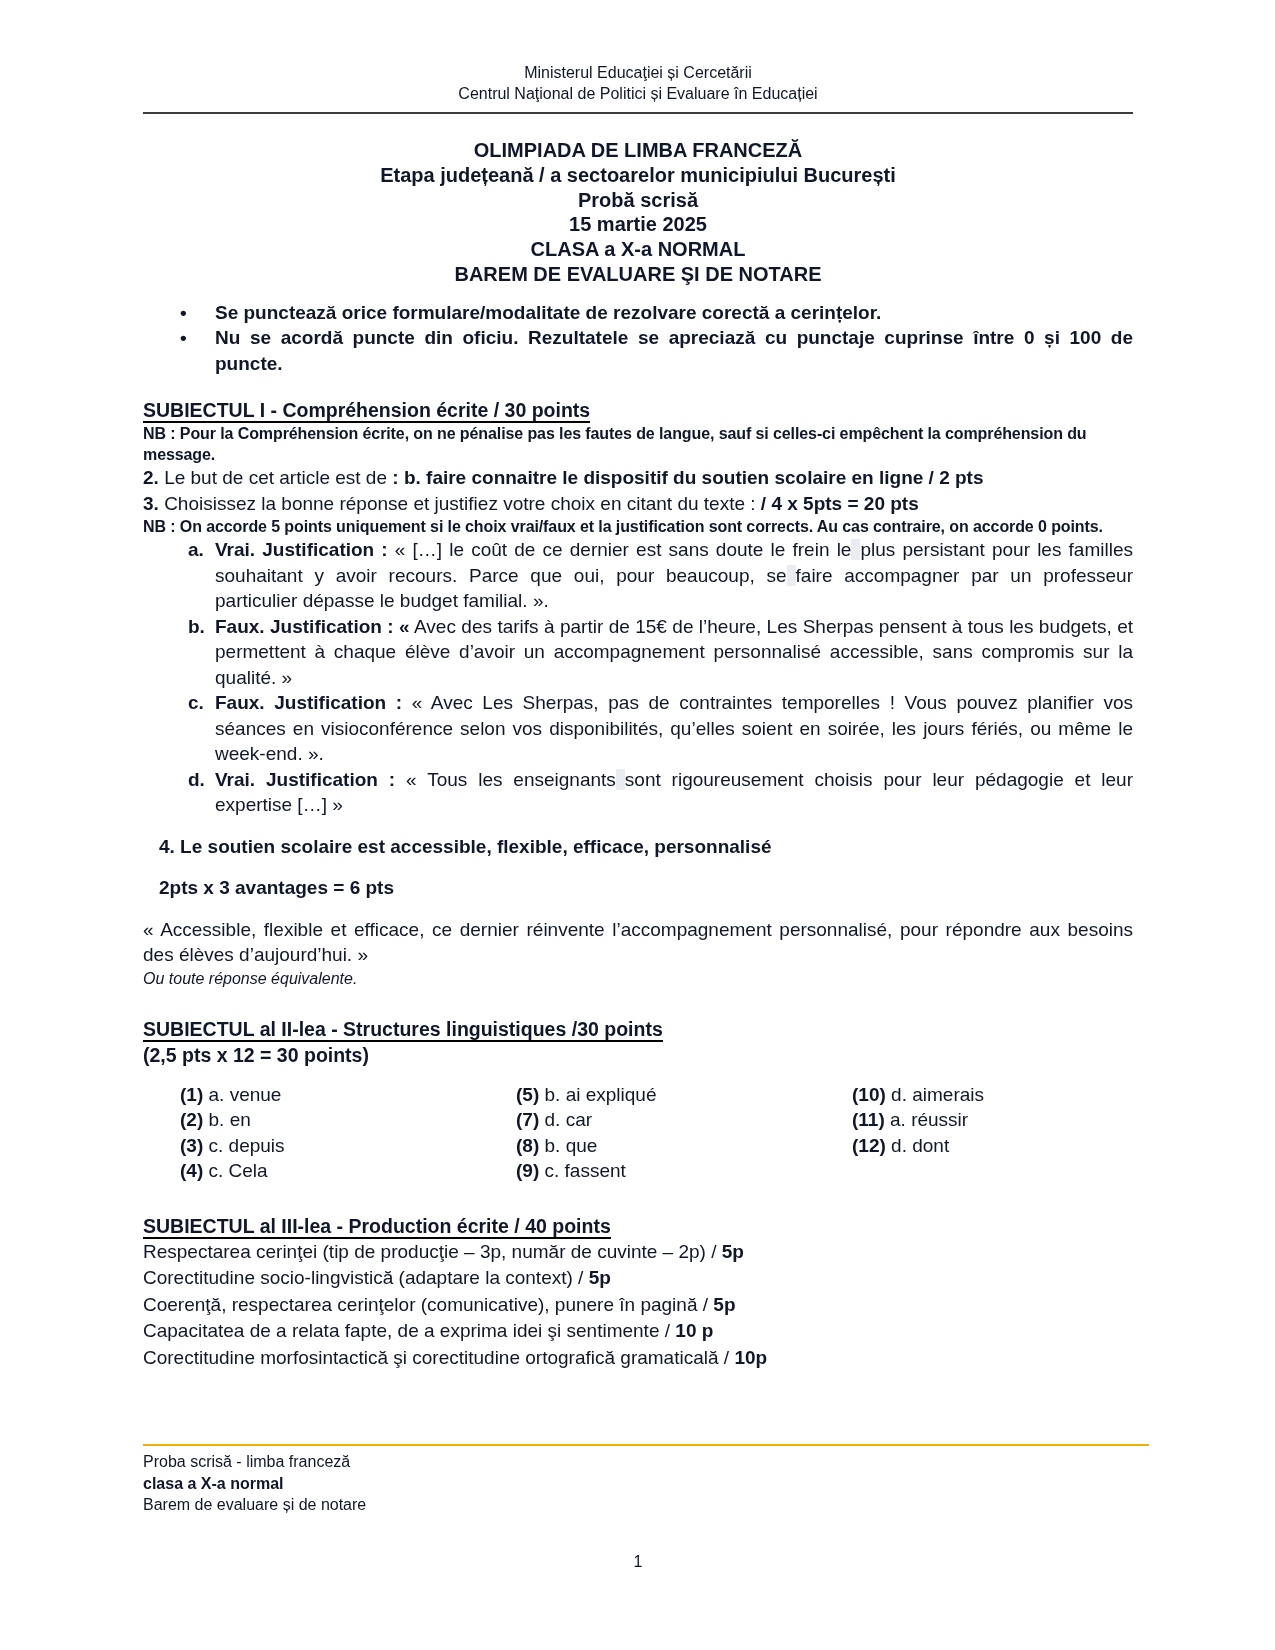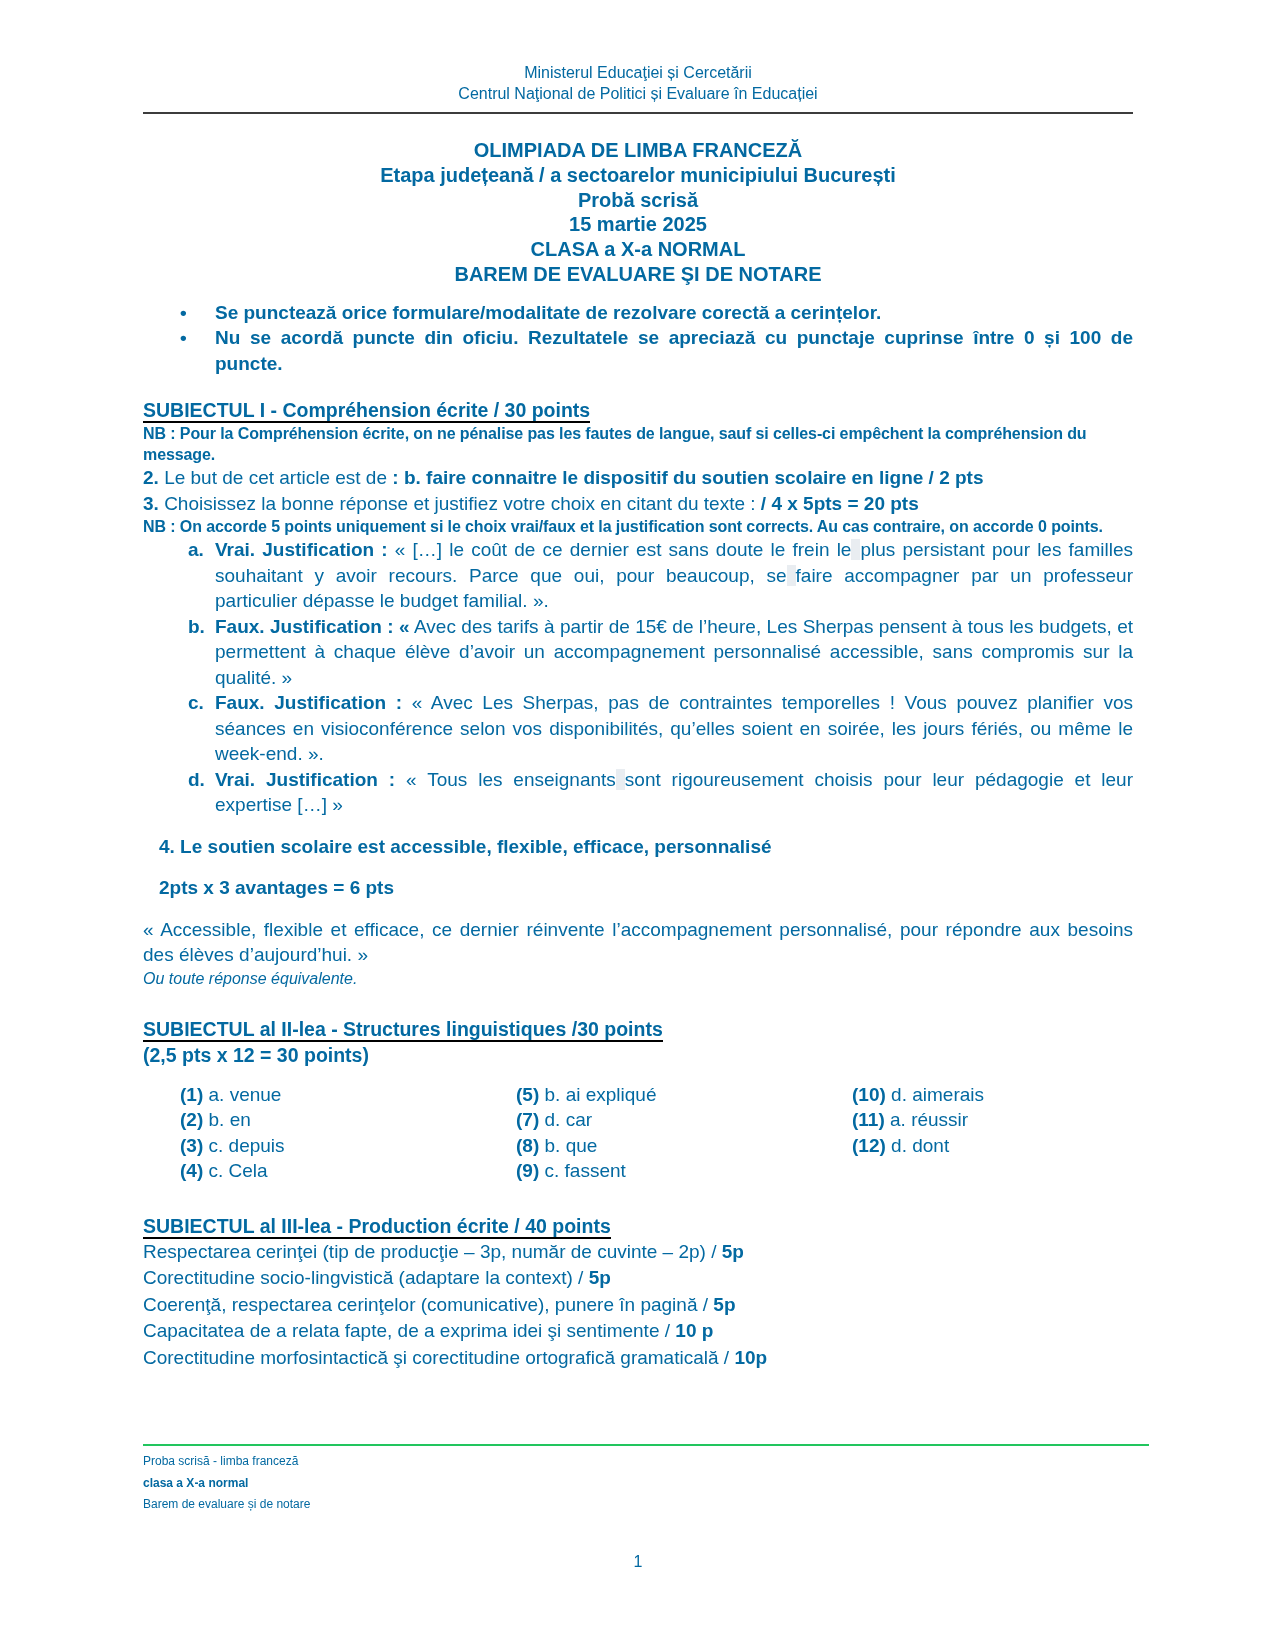--- a/index.html
+++ b/index.html
@@ -1,20 +1,20 @@
 <!DOCTYPE html>
 <html lang="ro"><head>
 <meta charset="utf-8">
 <style>
   html,body { margin:0; padding:0; background:#ffffff; }
   .page {
     position:relative;
     width:1275px; height:1650px;
     background:#ffffff;
-    color:#0369a1;
+    color:#0f172a;
     font-family:"Liberation Sans","DejaVu Sans",sans-serif;
     box-sizing:border-box;
     padding:62px 142px 6px 143px;
     overflow:hidden;
     border-radius:29px;
   }
   .center { text-align:center; }
   .hdr { font-size:16px; line-height:21px; }
   .rule { border:none; border-top:2px solid #3c3c3c; height:0; margin:8px 0 0 0; }
   .title-block { margin-top:24px; font-size:20px; font-weight:bold; line-height:24.8px; }
@@ -43,23 +43,23 @@
     grid-template-columns:336px 336px auto;
     grid-template-rows:repeat(4,25.5px);
     grid-auto-flow:column;
     font-size:19px;
   }
   .ansnum { font-weight:bold; }
   .crit { font-size:19px; line-height:26.5px; margin:0; }
   .critpts { font-weight:bold; }
   .footer {
     position:absolute; top:1444px; left:143px; right:126px;
-    border-top:2px solid #22c55e;
+    border-top:2px solid #eab308;
     padding-top:5px;
-    font-size:12px; line-height:21.5px;
+    font-size:16px; line-height:21.5px;
   }
   .fbold { font-weight:bold; }
   .pagenum {
     position:absolute; top:1553px; left:143px; right:142px;
     text-align:center; font-size:16px;
   }
 </style>
 </head>
 <body>
 

